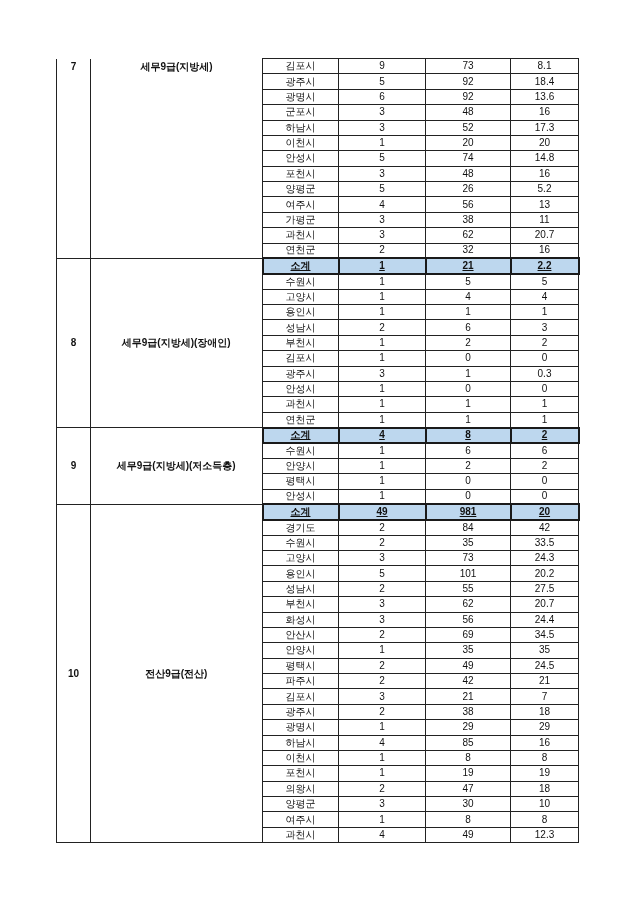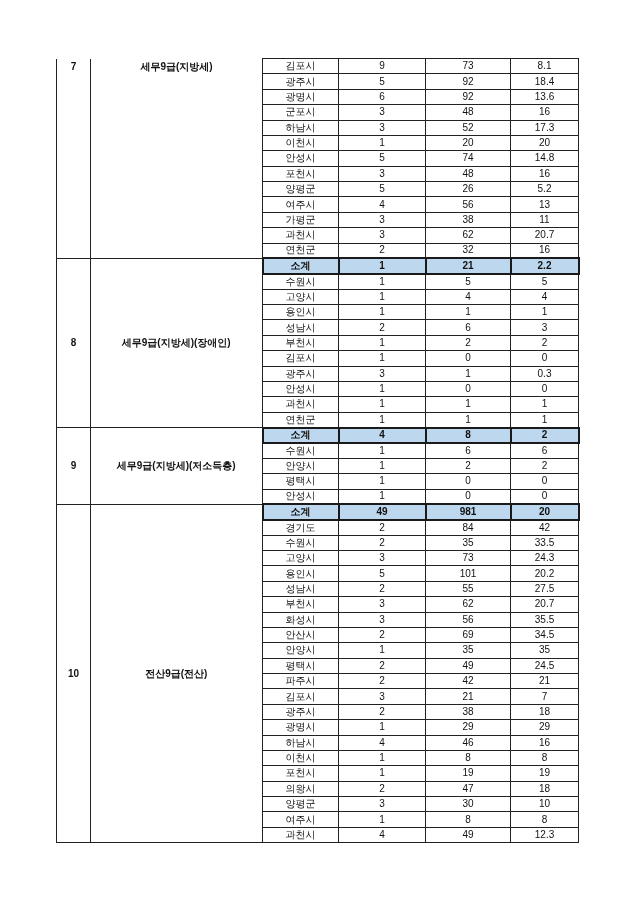--- a/index.html
+++ b/index.html
@@ -39,20 +39,21 @@
   td.data-cell {
     border: 1px solid #222222;
     background: #ffffff;
     font-weight: normal;
   }
   
   td.sub-cell {
     border: 2px solid #1a1a1a;
     background: #bdd7ee;
     font-weight: bold;
+    text-decoration: underline;
   }
   
   td.label-cell {
     border-left: 1px solid #222222;
     border-right: 1px solid #222222;
     border-top: 1px solid #222222;
     border-bottom: 1px solid #222222;
     background: #ffffff;
     font-weight: bold;
   }
@@ -297,21 +298,21 @@
         <tr>
           <td class="data-cell">부천시</td>
           <td class="data-cell">3</td>
           <td class="data-cell">62</td>
           <td class="data-cell">20.7</td>
         </tr>
         <tr>
           <td class="data-cell">화성시</td>
           <td class="data-cell">3</td>
           <td class="data-cell">56</td>
-          <td class="data-cell">35.5</td>
+          <td class="data-cell">24.4</td>
         </tr>
         <tr>
           <td class="data-cell">안산시</td>
           <td class="data-cell">2</td>
           <td class="data-cell">69</td>
           <td class="data-cell">34.5</td>
         </tr>
         <tr>
           <td class="data-cell">안양시</td>
           <td class="data-cell">1</td>
@@ -344,21 +345,21 @@
         </tr>
         <tr>
           <td class="data-cell">광명시</td>
           <td class="data-cell">1</td>
           <td class="data-cell">29</td>
           <td class="data-cell">29</td>
         </tr>
         <tr>
           <td class="data-cell">하남시</td>
           <td class="data-cell">4</td>
-          <td class="data-cell">46</td>
+          <td class="data-cell">85</td>
           <td class="data-cell">16</td>
         </tr>
         <tr>
           <td class="data-cell">이천시</td>
           <td class="data-cell">1</td>
           <td class="data-cell">8</td>
           <td class="data-cell">8</td>
         </tr>
         <tr>
           <td class="data-cell">포천시</td>

